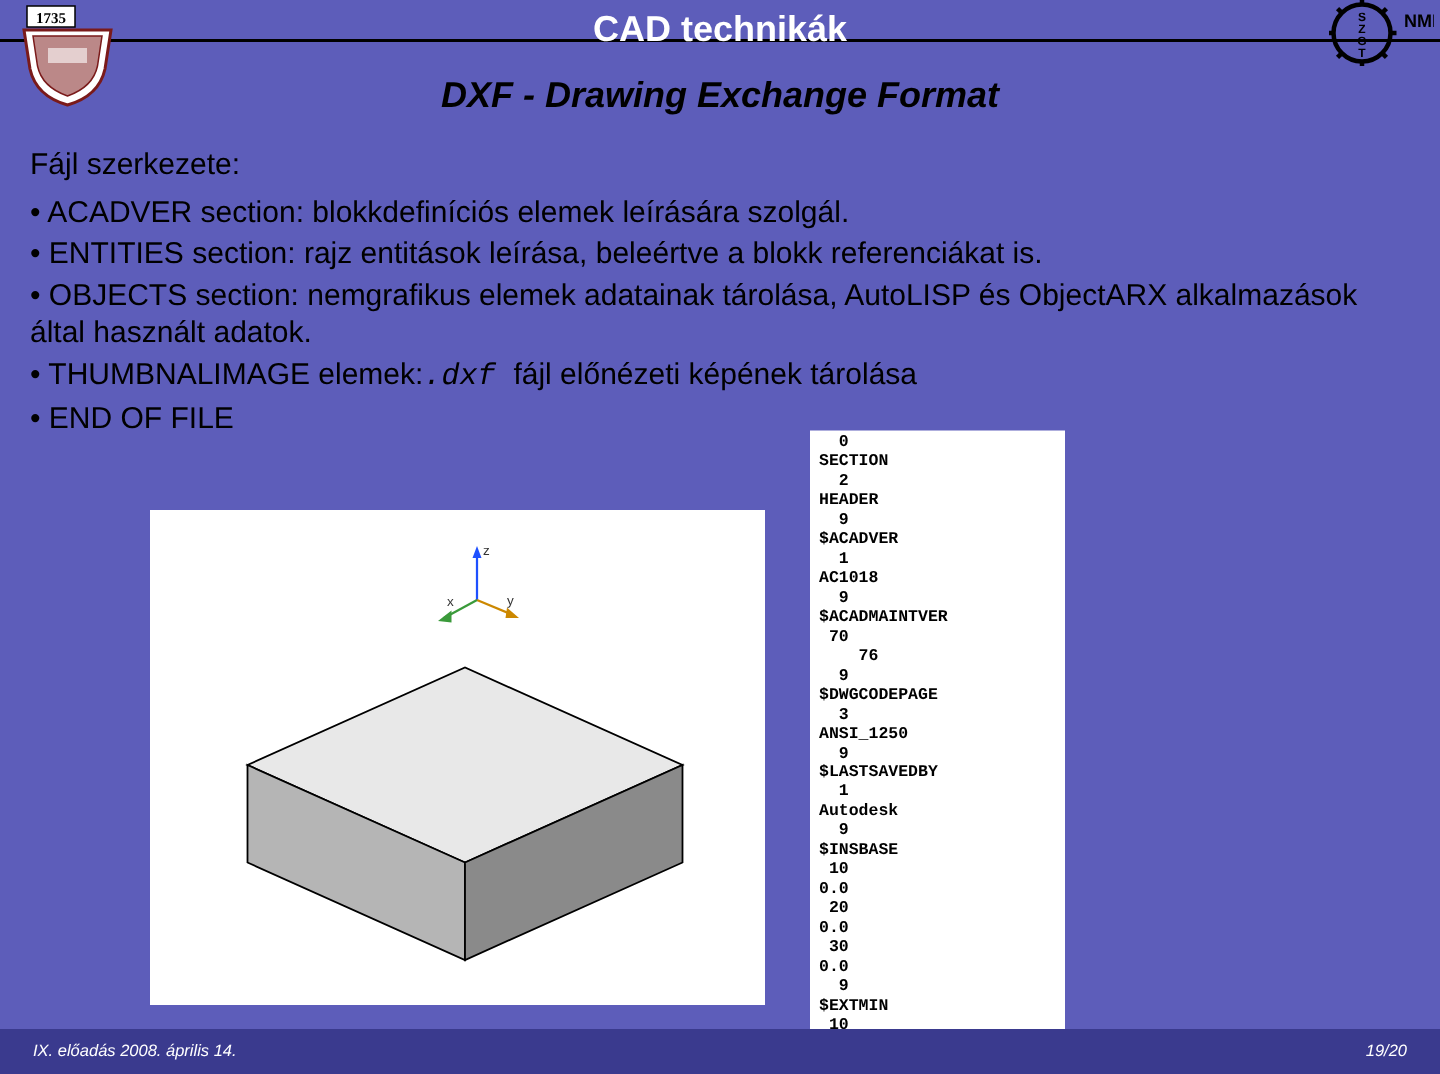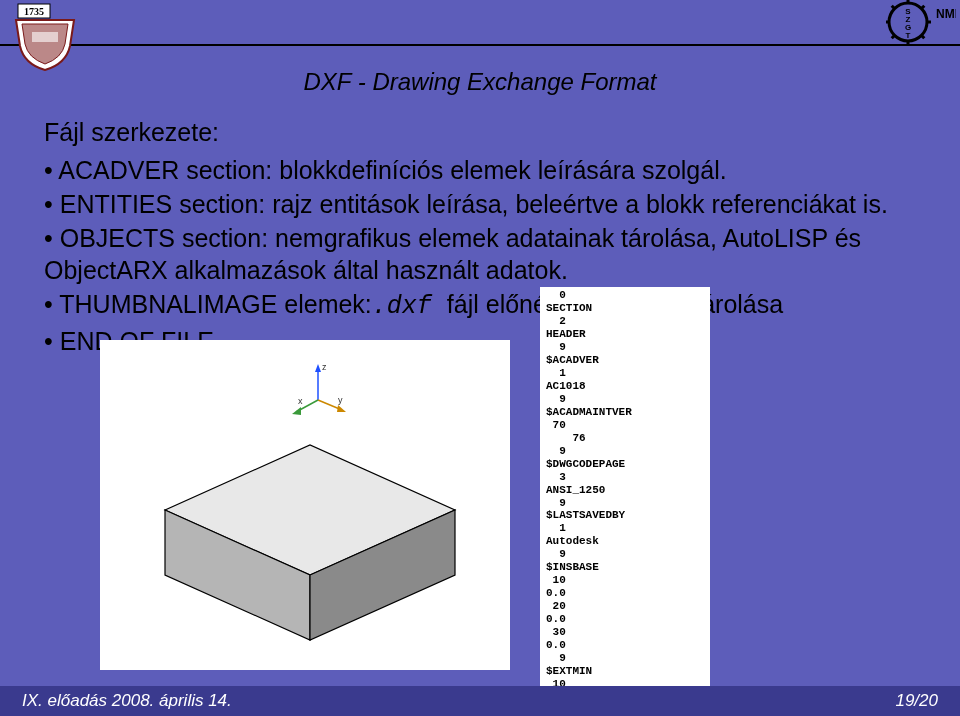--- a/index.html
+++ b/index.html
@@ -7,21 +7,21 @@
     width: 960px;
     height: 716px;
     background: #5d5dba;
     font-family: Arial, Helvetica, sans-serif;
     color: #000;
     position: relative;
     overflow: hidden;
   }
   .header {
     position: relative;
-    height: 46px;
+    height: 28px;
     border-bottom: 2px solid #000;
   }
   .header-title {
     text-align: center;
     font-weight: bold;
     color: #fff;
     font-size: 24px;
     padding-top: 6px;
   }
   .logo-left {
@@ -35,27 +35,27 @@
     position: absolute;
     right: 4px;
     top: 0px;
     width: 70px;
     height: 44px;
   }
   .subtitle {
     text-align: center;
     font-size: 24px;
     font-style: italic;
-    font-weight: normal;
+    font-weight: bold;
     color: #000;
     margin-top: 22px;
   }
   .content {
-    padding: 20px 28px 0 44px;
-    font-size: 25px;
+    padding: 20px 28px 0 20px;
+    font-size: 20px;
     line-height: 1.28;
   }
   .section-label {
     margin-bottom: 4px;
   }
   .bullet-list {
     margin-top: 6px;
   }
   .bullet {
     margin-bottom: 2px;
@@ -101,40 +101,41 @@
   
   .footer {
     position: absolute;
     bottom: 0;
     left: 0;
     right: 0;
     height: 30px;
     background: #3a3a8e;
     color: #fff;
     font-style: italic;
-    font-size: 17px;
+    font-size: 11px;
     display: flex;
     align-items: center;
     padding: 0 22px;
     justify-content: space-between;
   }
 </style>
 </head>
 <body>
 
 <div class="header">
   <div class="logo-left">
     <svg width="70" height="70" viewBox="0 0 70 70">
       <rect x="8" y="2" width="32" height="14" fill="#fff" stroke="#000" stroke-width="1"></rect>
       <text x="24" y="13" text-anchor="middle" font-size="10" font-family="serif" font-weight="bold">1735</text>
       <path d="M 6 18 L 64 18 L 60 44 Q 56 62 35 68 Q 14 62 10 44 Z" fill="#fff" stroke="#7a1a1a" stroke-width="2"></path>
       <path d="M 12 22 L 58 22 L 55 42 Q 52 56 35 62 Q 18 56 15 42 Z" fill="#b88" stroke="#7a1a1a" stroke-width="1"></path>
       <rect x="22" y="30" width="26" height="10" fill="#fff" opacity="0.6"></rect>
     </svg>
   </div>
+  <div class="header-title">CAD technikák</div>
   <div class="logo-right">
     <svg width="70" height="44" viewBox="0 0 70 44">
       <g transform="translate(22,22)">
         <circle r="19" fill="none" stroke="#000" stroke-width="3"></circle>
         <g stroke="#000" stroke-width="3">
           <line x1="0" y1="-19" x2="0" y2="-23"></line>
           <line x1="13.4" y1="-13.4" x2="16.3" y2="-16.3"></line>
           <line x1="19" y1="0" x2="23" y2="0"></line>
           <line x1="13.4" y1="13.4" x2="16.3" y2="16.3"></line>
           <line x1="0" y1="19" x2="0" y2="23"></line>

